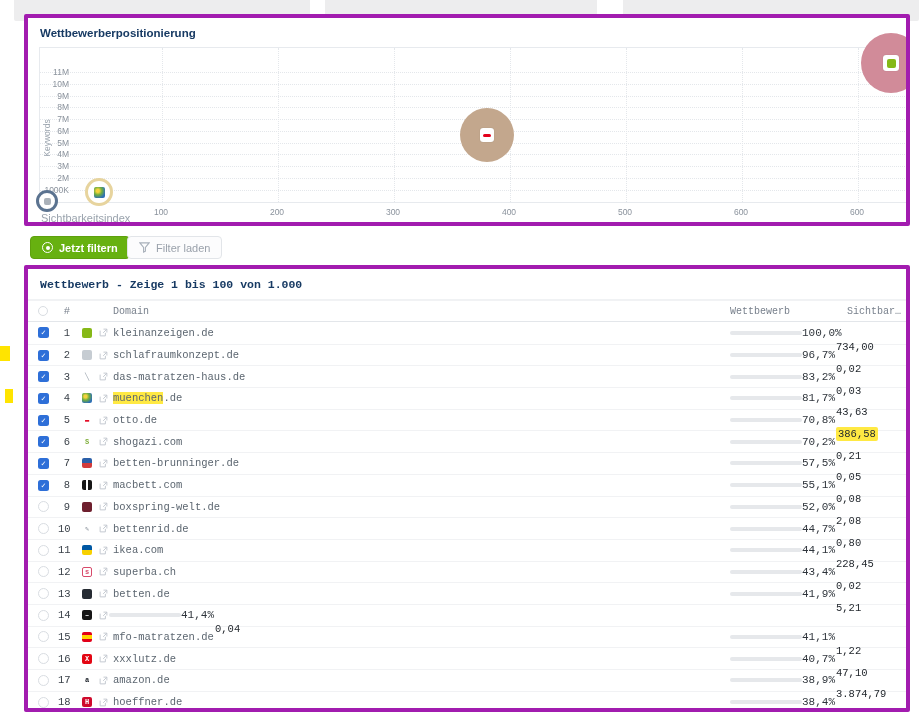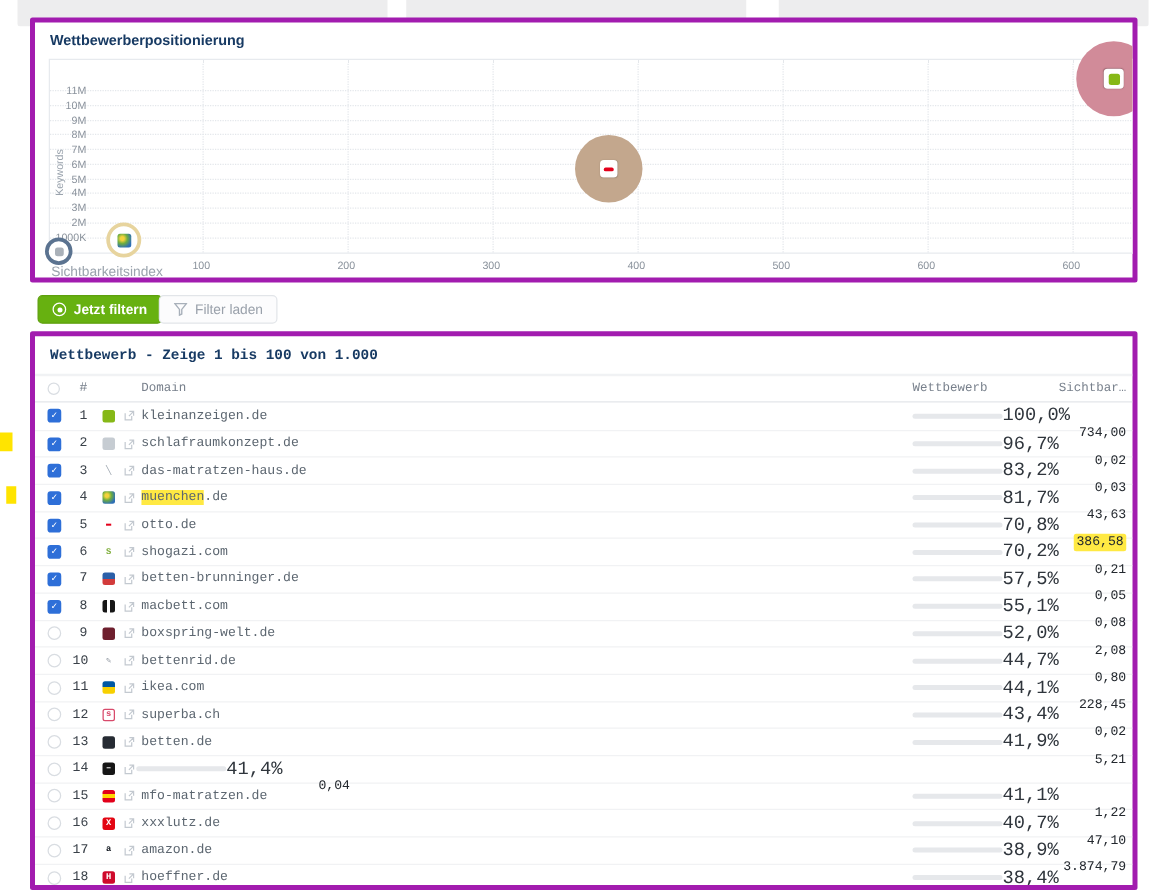--- a/index.html
+++ b/index.html
@@ -47,22 +47,22 @@
   #table-title-wrap { height:31px; border-bottom:1px solid #f0f2f4; }
   .trow { display:flex; align-items:center; height:21.7px; padding:0 5px 0 10px; border-top:1px solid #f1f2f4; }
   .trow:first-child { border-top:none; }
   #thead { height:22px; border-bottom:1px solid #e3e6ea; color:#78808c; font-size:10px; }
   .col-check { width:20px; display:flex; align-items:center; }
   .col-num { width:12px; text-align:right; font-size:10.5px; color:#3a4149; }
   .col-fav { width:10px; height:10px; margin-left:12px; display:flex; align-items:center; justify-content:center; }
   .col-ext { width:10px; margin-left:7px; display:flex; align-items:center; }
   .col-domain { flex:1; margin-left:4px; font-size:10.5px; color:#5c6670; white-space:nowrap; overflow:hidden; }
   .col-bar { width:72px; display:flex; align-items:center; }
-  .col-pct { width:34px; text-align:right; font-size:15px; color:#2f353c; }
-  .col-val { width:65px; text-align:right; font-size:10.5px; color:#23282e;margin-top:28px; }
+  .col-pct { width:34px; text-align:left; font-size:11px; color:#2f353c; }
+  .col-val { width:65px; font-size:10.5px; color:#23282e;margin-top:28px; }
   .col-wettbewerb-head { width:106px; font-size:10px; }
   .col-sichtbar-head { width:65px; text-align:right; font-size:10px; }
 
   .checkbox { width:11px; height:11px; border-radius:2.5px; background:#2e6fd8;
     color:#fff; font-size:8px; line-height:11px; text-align:center; }
   .checkbox.unchecked { background:#fff; border:1px solid #d9dde2; border-radius:50%; }
   .circle-check { width:10px; height:10px; border:1px solid #d9dde2; border-radius:50%; background:#fff; }
 
   .favicon { width:10px; height:10px; border-radius:2px; display:flex; align-items:center;
     justify-content:center; font-size:7px; font-weight:bold; line-height:10px; }

